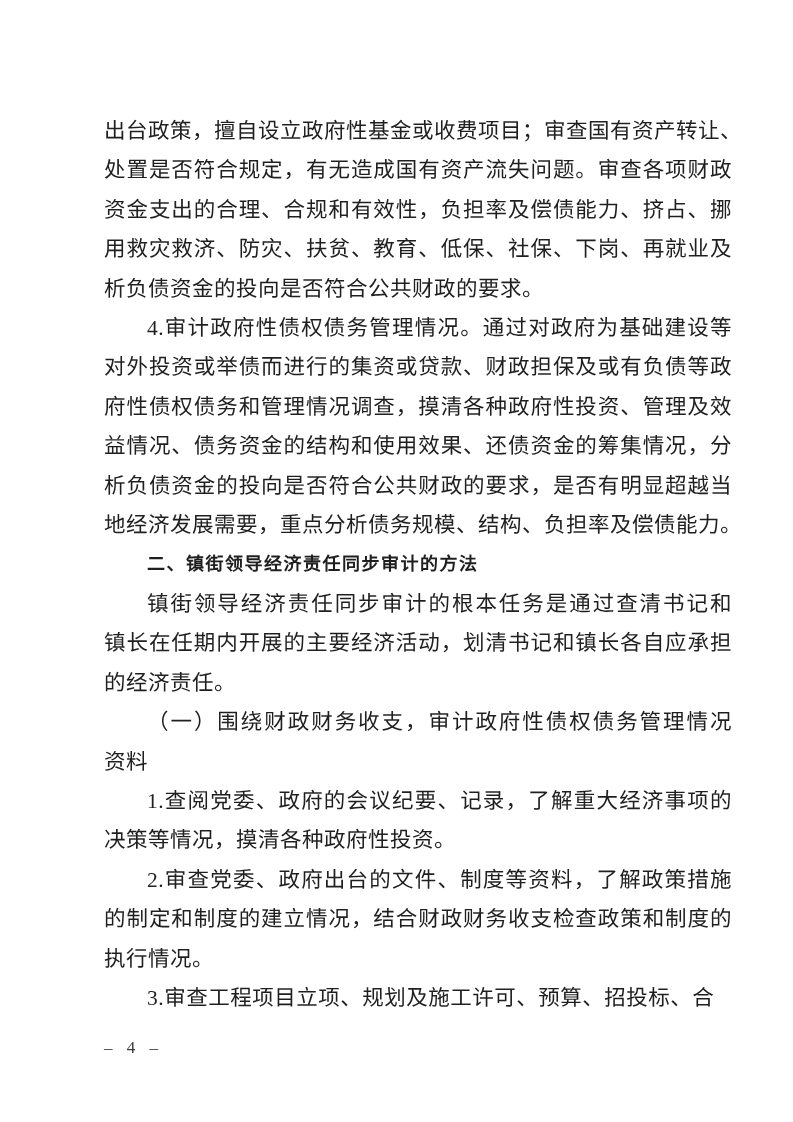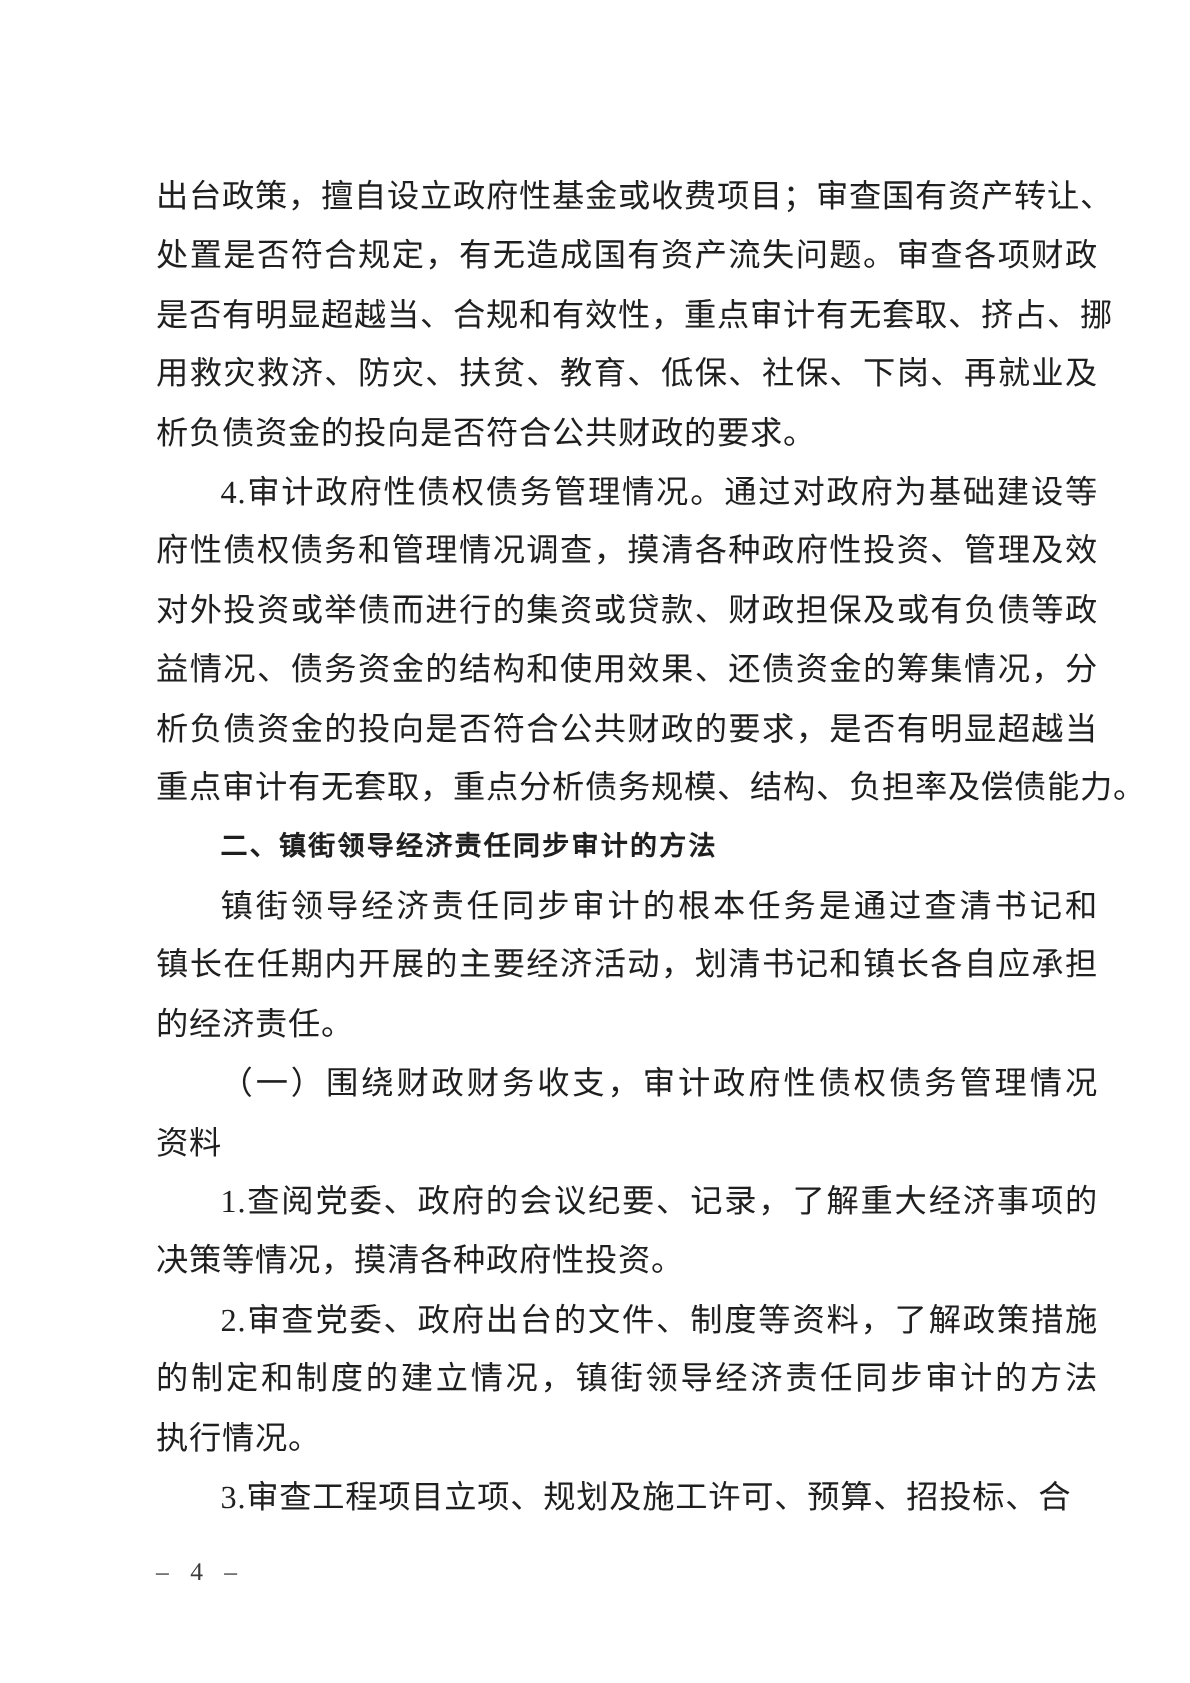--- a/index.html
+++ b/index.html
@@ -54,51 +54,51 @@
   }
 </style>
 </head>
 <body>
 
 <div class="page">
   <div class="content" id="content">
       <div class="para body">
         <div class="line">出台政策，擅自设立政府性基金或收费项目；审查国有资产转让、</div>
         <div class="line">处置是否符合规定，有无造成国有资产流失问题。审查各项财政</div>
-        <div class="line">是否有明显超越当、合规和有效性，重点审计有无套取、挤占、挪</div>
+        <div class="line">资金支出的合理、合规和有效性，负担率及偿债能力、挤占、挪</div>
         <div class="line">用救灾救济、防灾、扶贫、教育、低保、社保、下岗、再就业及</div>
         <div class="line last">析负债资金的投向是否符合公共财政的要求。</div>
       </div>
       <div class="para body">
         <div class="line indent">4.审计政府性债权债务管理情况。通过对政府为基础建设等</div>
+        <div class="line">对外投资或举债而进行的集资或贷款、财政担保及或有负债等政</div>
         <div class="line">府性债权债务和管理情况调查，摸清各种政府性投资、管理及效</div>
-        <div class="line">对外投资或举债而进行的集资或贷款、财政担保及或有负债等政</div>
         <div class="line">益情况、债务资金的结构和使用效果、还债资金的筹集情况，分</div>
         <div class="line">析负债资金的投向是否符合公共财政的要求，是否有明显超越当</div>
-        <div class="line last">重点审计有无套取，重点分析债务规模、结构、负担率及偿债能力。</div>
+        <div class="line last">地经济发展需要，重点分析债务规模、结构、负担率及偿债能力。</div>
       </div>
       <div class="para heading">
         <div class="line indent last">二、镇街领导经济责任同步审计的方法</div>
       </div>
       <div class="para body">
         <div class="line indent">镇街领导经济责任同步审计的根本任务是通过查清书记和</div>
         <div class="line">镇长在任期内开展的主要经济活动，划清书记和镇长各自应承担</div>
         <div class="line last">的经济责任。</div>
       </div>
       <div class="para body">
         <div class="line indent">（一）围绕财政财务收支，审计政府性债权债务管理情况</div>
         <div class="line last">资料</div>
       </div>
       <div class="para body">
         <div class="line indent">1.查阅党委、政府的会议纪要、记录，了解重大经济事项的</div>
         <div class="line last">决策等情况，摸清各种政府性投资。</div>
       </div>
       <div class="para body">
         <div class="line indent">2.审查党委、政府出台的文件、制度等资料，了解政策措施</div>
-        <div class="line">的制定和制度的建立情况，镇街领导经济责任同步审计的方法</div>
+        <div class="line">的制定和制度的建立情况，结合财政财务收支检查政策和制度的</div>
         <div class="line last">执行情况。</div>
       </div>
       <div class="para body">
         <div class="line indent last">3.审查工程项目立项、规划及施工许可、预算、招投标、合</div>
       </div>
     </div>
   <div class="footer">– 4 –</div>
 </div>
 
 </body></html>

